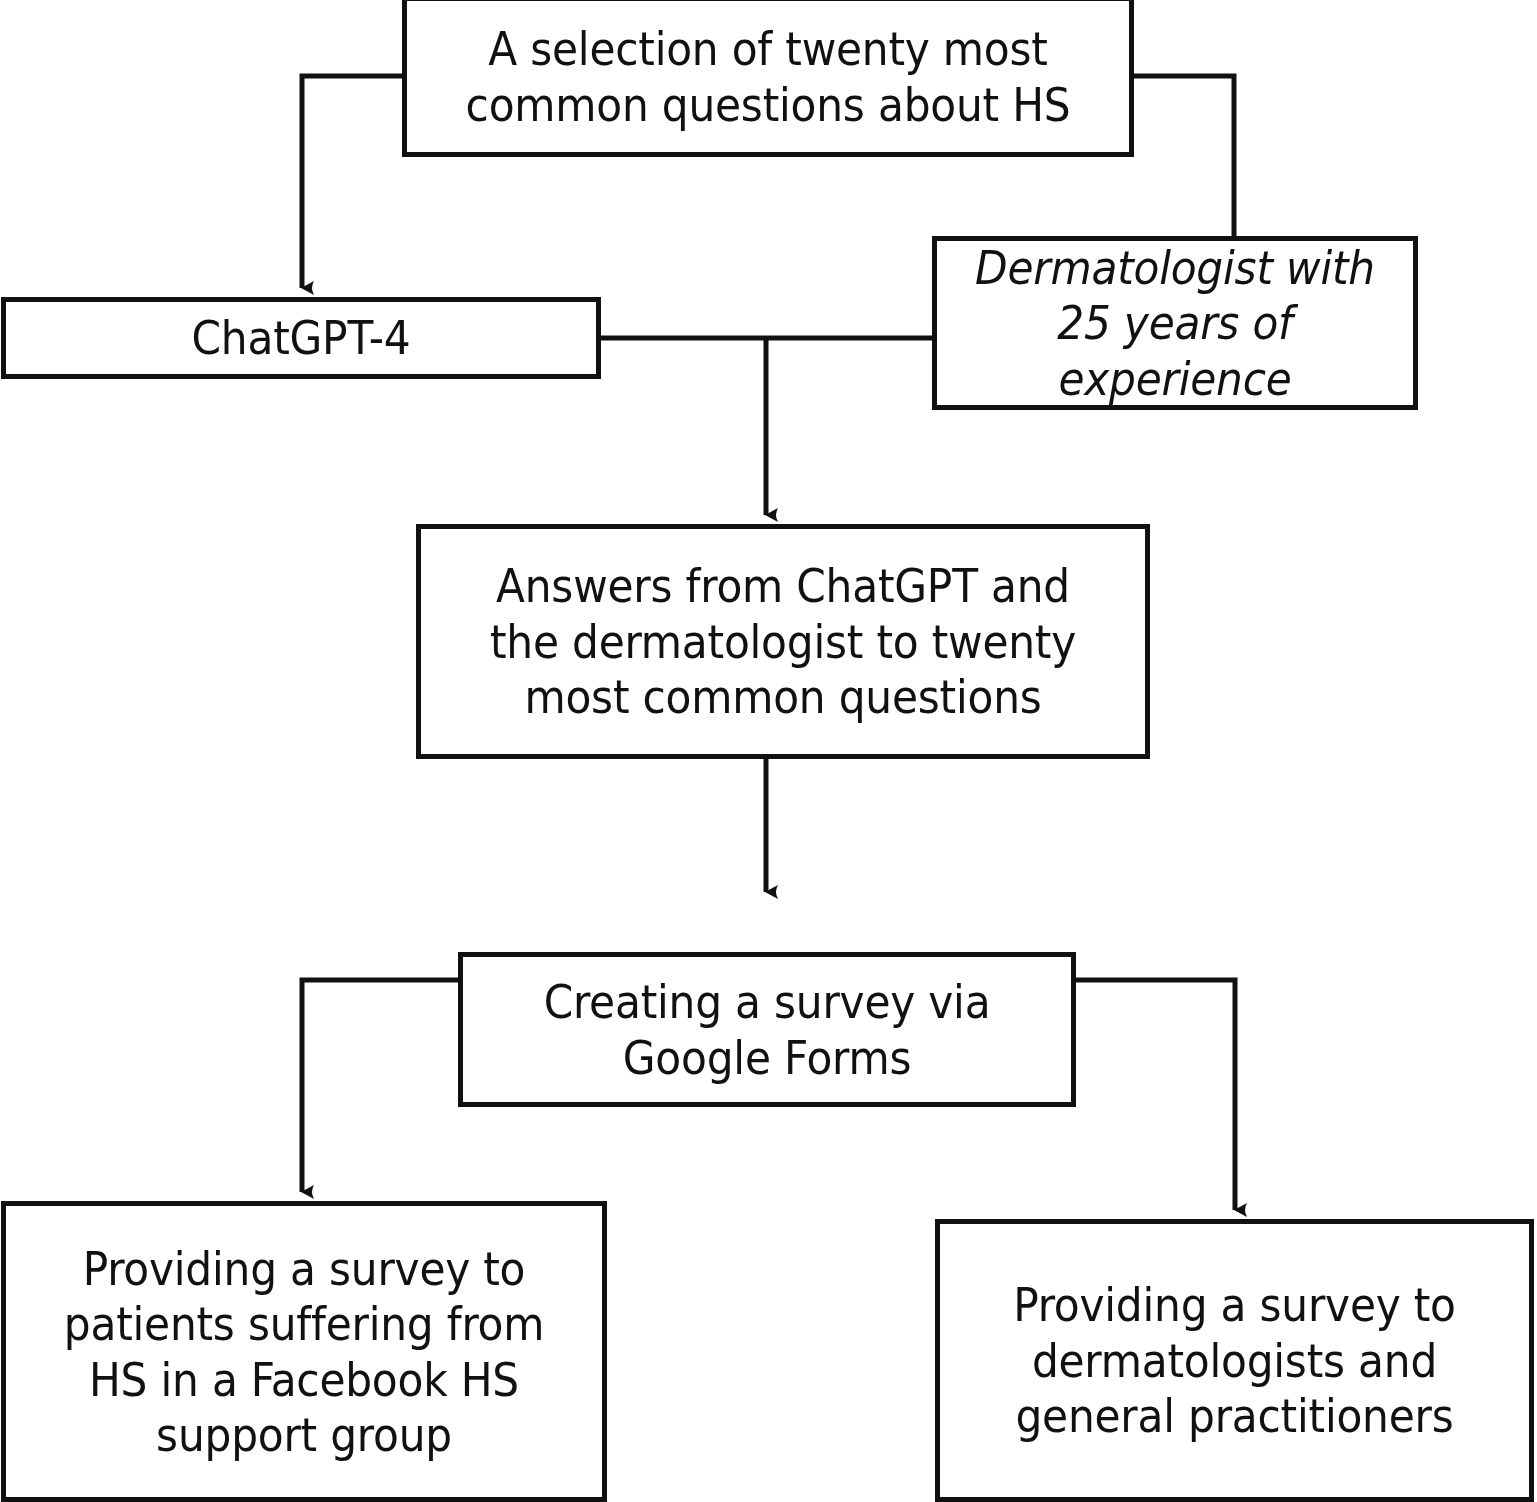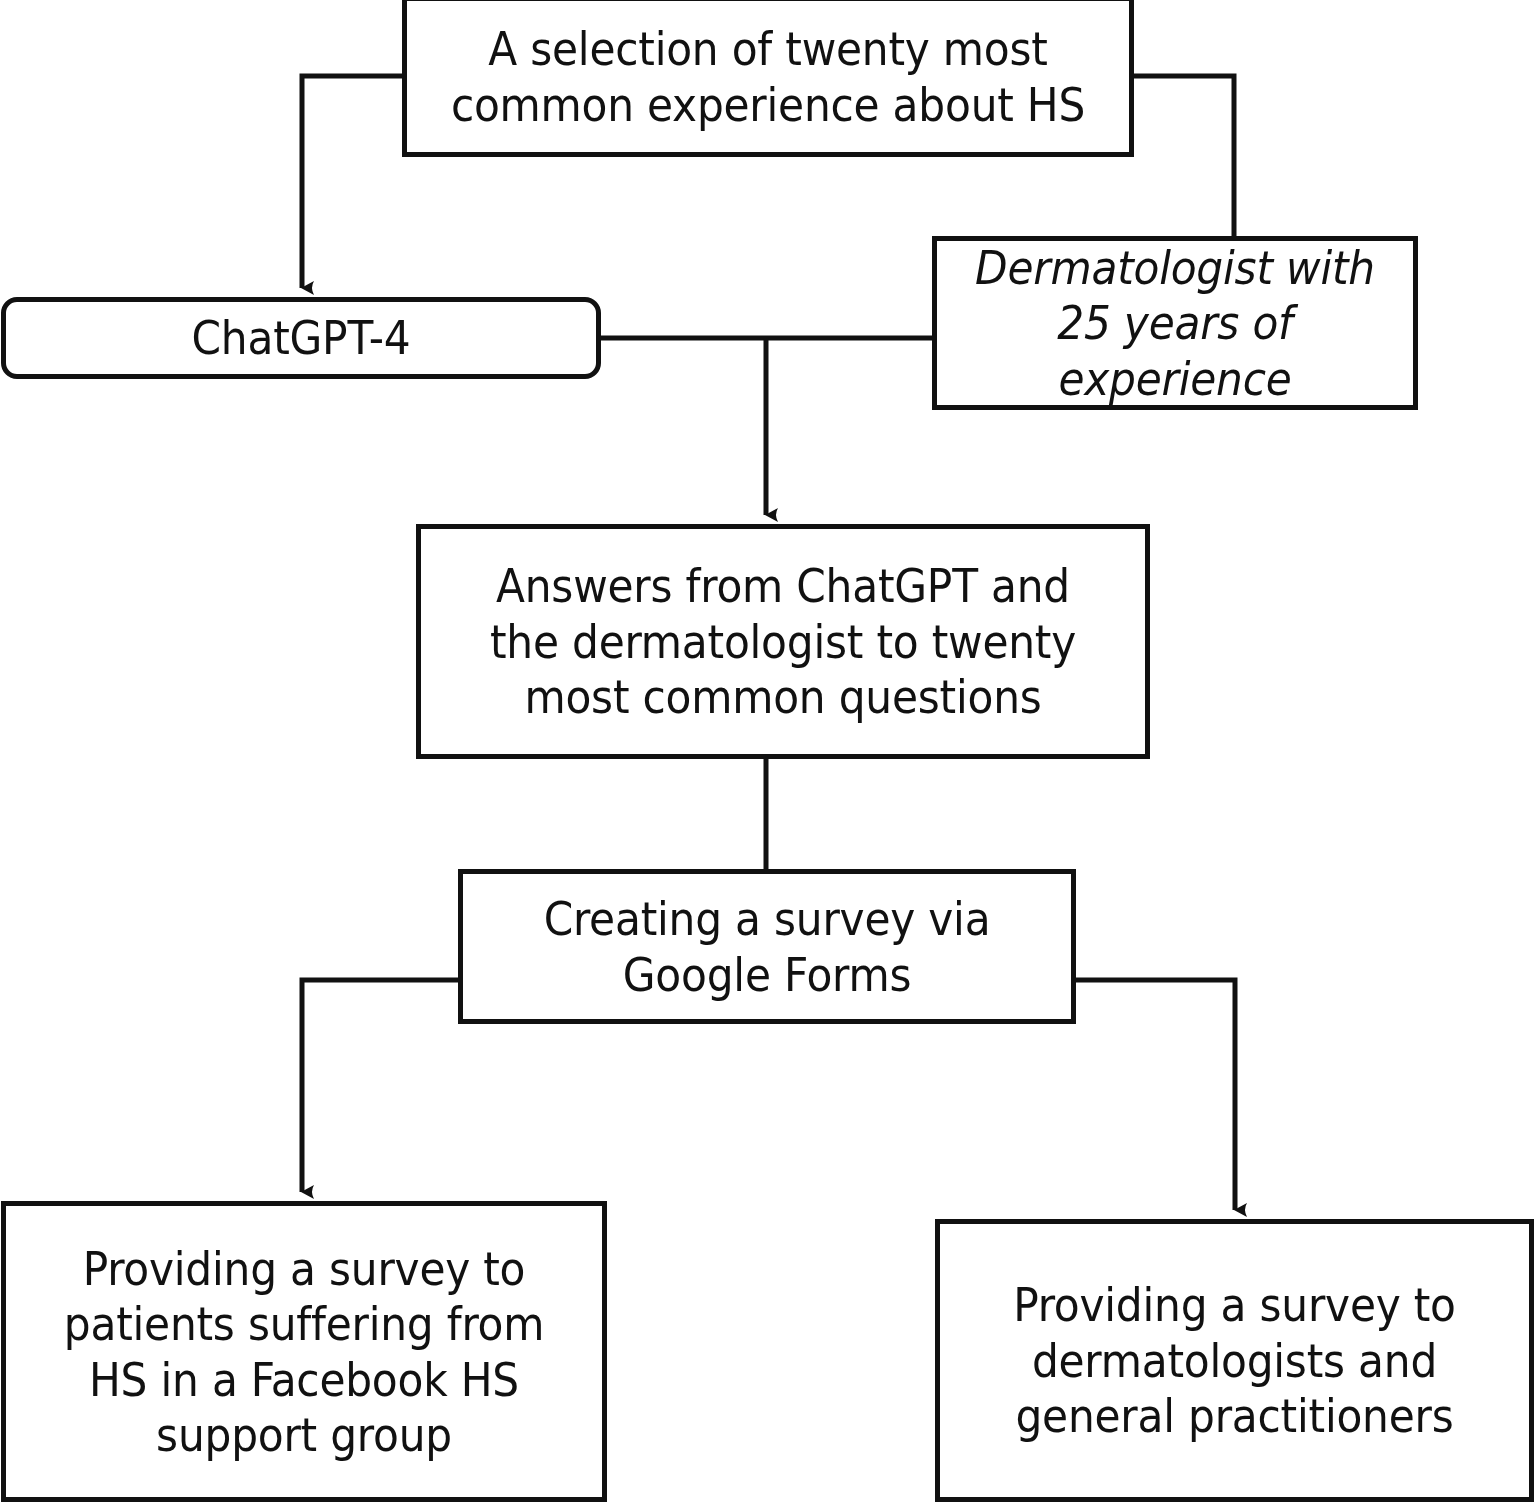--- a/index.html
+++ b/index.html
@@ -39,24 +39,24 @@
     z-index: 2;
   }
   .node .label {
     display: block;
     width: 100%;
     white-space: pre-line;
   }
 
   
   #node-questions      { left: 402px;  top: -4px;    width: 732px; height: 161px; }
-  #node-chatgpt        { left: 1px;    top: 297px;   width: 600px; height: 82px; border-radius: 16px;  }
+  #node-chatgpt        { left: 1px;    top: 297px;   width: 600px; height: 82px;  }
   #node-dermatologist  { left: 932px;  top: 236px;   width: 486px; height: 174px; font-style: italic; }
   #node-answers        { left: 400px;  top: 524px;   width: 734px; height: 235px; margin-left: 16px; }
-  #node-survey         { left: 458px;  top: 869px;   width: 618px; height: 155px; }
+  #node-survey         { left: 458px;  top: 952px;   width: 618px; height: 155px; }
   #node-patients       { left: 1px;    top: 1201px;  width: 606px; height: 301px; }
   #node-doctors        { left: 935px;  top: 1219px;  width: 599px; height: 283px; }
 </style>
 </head>
 <body>
 
 <div id="flow-root">
 
   <svg id="flow-svg" viewBox="0 0 1537 1502" aria-hidden="true">
     <defs>
@@ -79,21 +79,21 @@
 
       <path d="M458,980 L302,980 L302,1192" marker-end="url(#arrowhead)"></path>
 
       <path d="M1076,980 L1235,980 L1235,1210" marker-end="url(#arrowhead)"></path>
 
     </g>
   </svg>
 
   <div class="node" id="node-questions">
     <span class="label">A selection of twenty most
-common experience about HS</span>
+common questions about HS</span>
   </div>
 
   <div class="node" id="node-chatgpt">
     <span class="label">ChatGPT-4</span>
   </div>
 
   <div class="node" id="node-dermatologist">
     <span class="label">Dermatologist with
 25 years of experience</span>
   </div>

